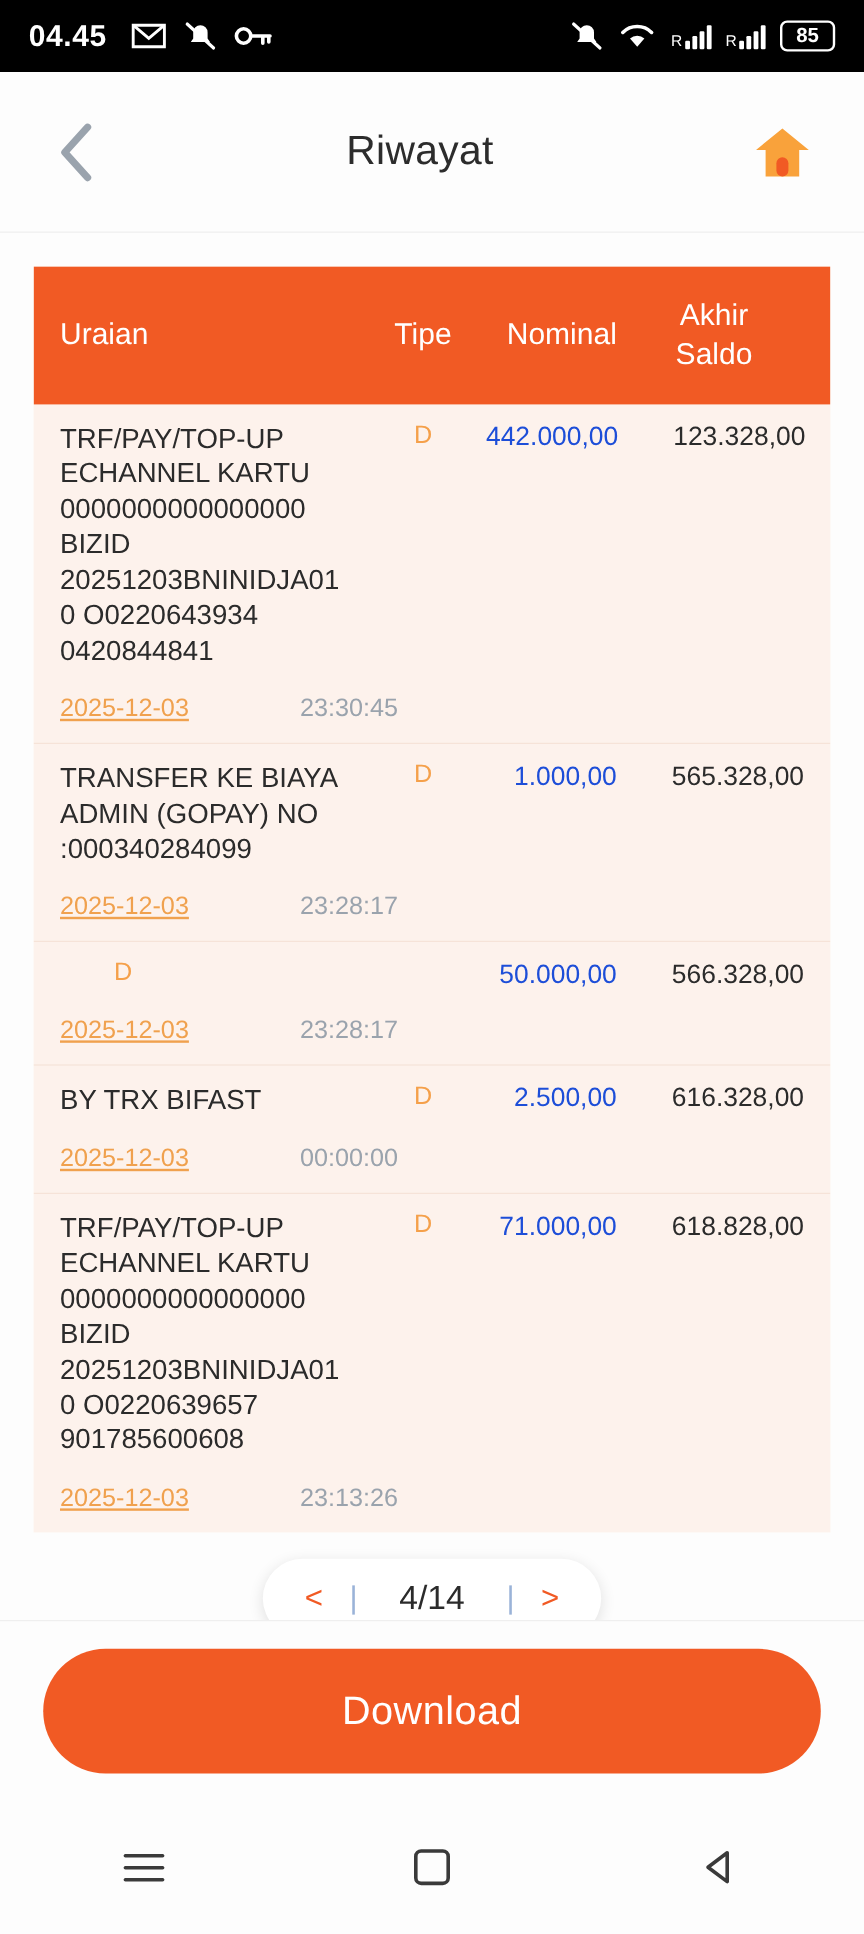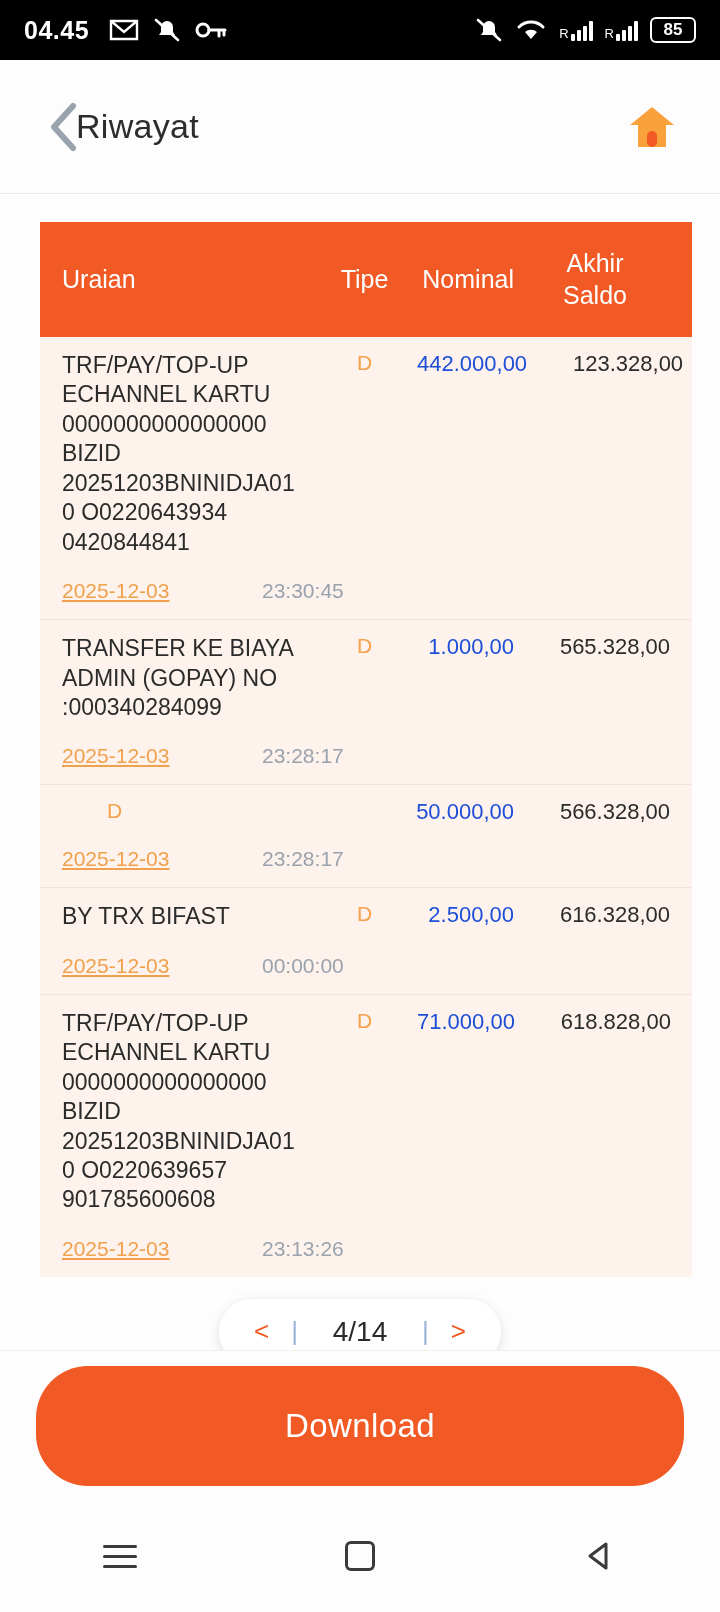--- a/index.html
+++ b/index.html
@@ -36,30 +36,30 @@
     min-width: 46px; text-align: center;
   }
 
   
   .appbar {
     height: 134px; background: #fdfdfd; border-bottom: 1px solid #ececec;
     display: flex; align-items: center; padding: 0 40px; flex: 0 0 134px;
   }
   .back-btn { width: 46px; height: 46px; display: flex; align-items: center; justify-content: center; }
   .appbar-title {
-    flex: 1; font-size: 34px; color: #2c2c2c; font-weight: 400;
+    flex: 1; text-align: center; font-size: 34px; color: #2c2c2c; font-weight: 400;
     letter-spacing: .3px; margin-left: -10px;
   }
   .home-btn { width: 56px; height: 56px; display: flex; align-items: center; justify-content: center; }
 
   
   .content { flex: 1; background: #fdfdfd; overflow: hidden; position: relative; }
 
   .table-card {
-    margin: 28px 28px 0 40px;
+    margin: 28px 28px 0 28px;
     background: #fdf2ec;
     overflow: hidden;
   }
   .thead {
     background: #f15a24; color: #fff;
     display: flex; align-items: center;
     min-height: 115px; padding: 10px 22px;
   }
   .th { font-size: 25px; font-weight: 400; }
   .th-uraian { flex: 0 0 250px; }
@@ -93,21 +93,21 @@
   .pg-arrow { font-size: 26px; color: #f15a24; padding: 0 6px; }
   .pg-sep { color: #9ab3d8; font-size: 26px; }
   .pg-label { font-size: 28px; color: #2b2b2b; min-width: 92px; text-align: center; }
 
   
   .footer {
     flex: 0 0 150px; background: #fdfdfd; border-top: 1px solid #efefef;
     display: flex; align-items: center; justify-content: center;
   }
   .download-btn {
-    width: 648px; height: 120px; border-radius: 52px; background: #f15a24;
+    width: 648px; height: 104px; border-radius: 52px; background: #f15a24;
     color: #fff; font-size: 33px; display: flex; align-items: center; justify-content: center;
     border: none; letter-spacing: .4px;
   }
 
   
   .navbar {
     flex: 0 0 112px; background: #fdfdfd;
     display: flex; align-items: center; justify-content: space-around;
   }
   .nav-item { width: 120px; height: 70px; display: flex; align-items: center; justify-content: center; }

